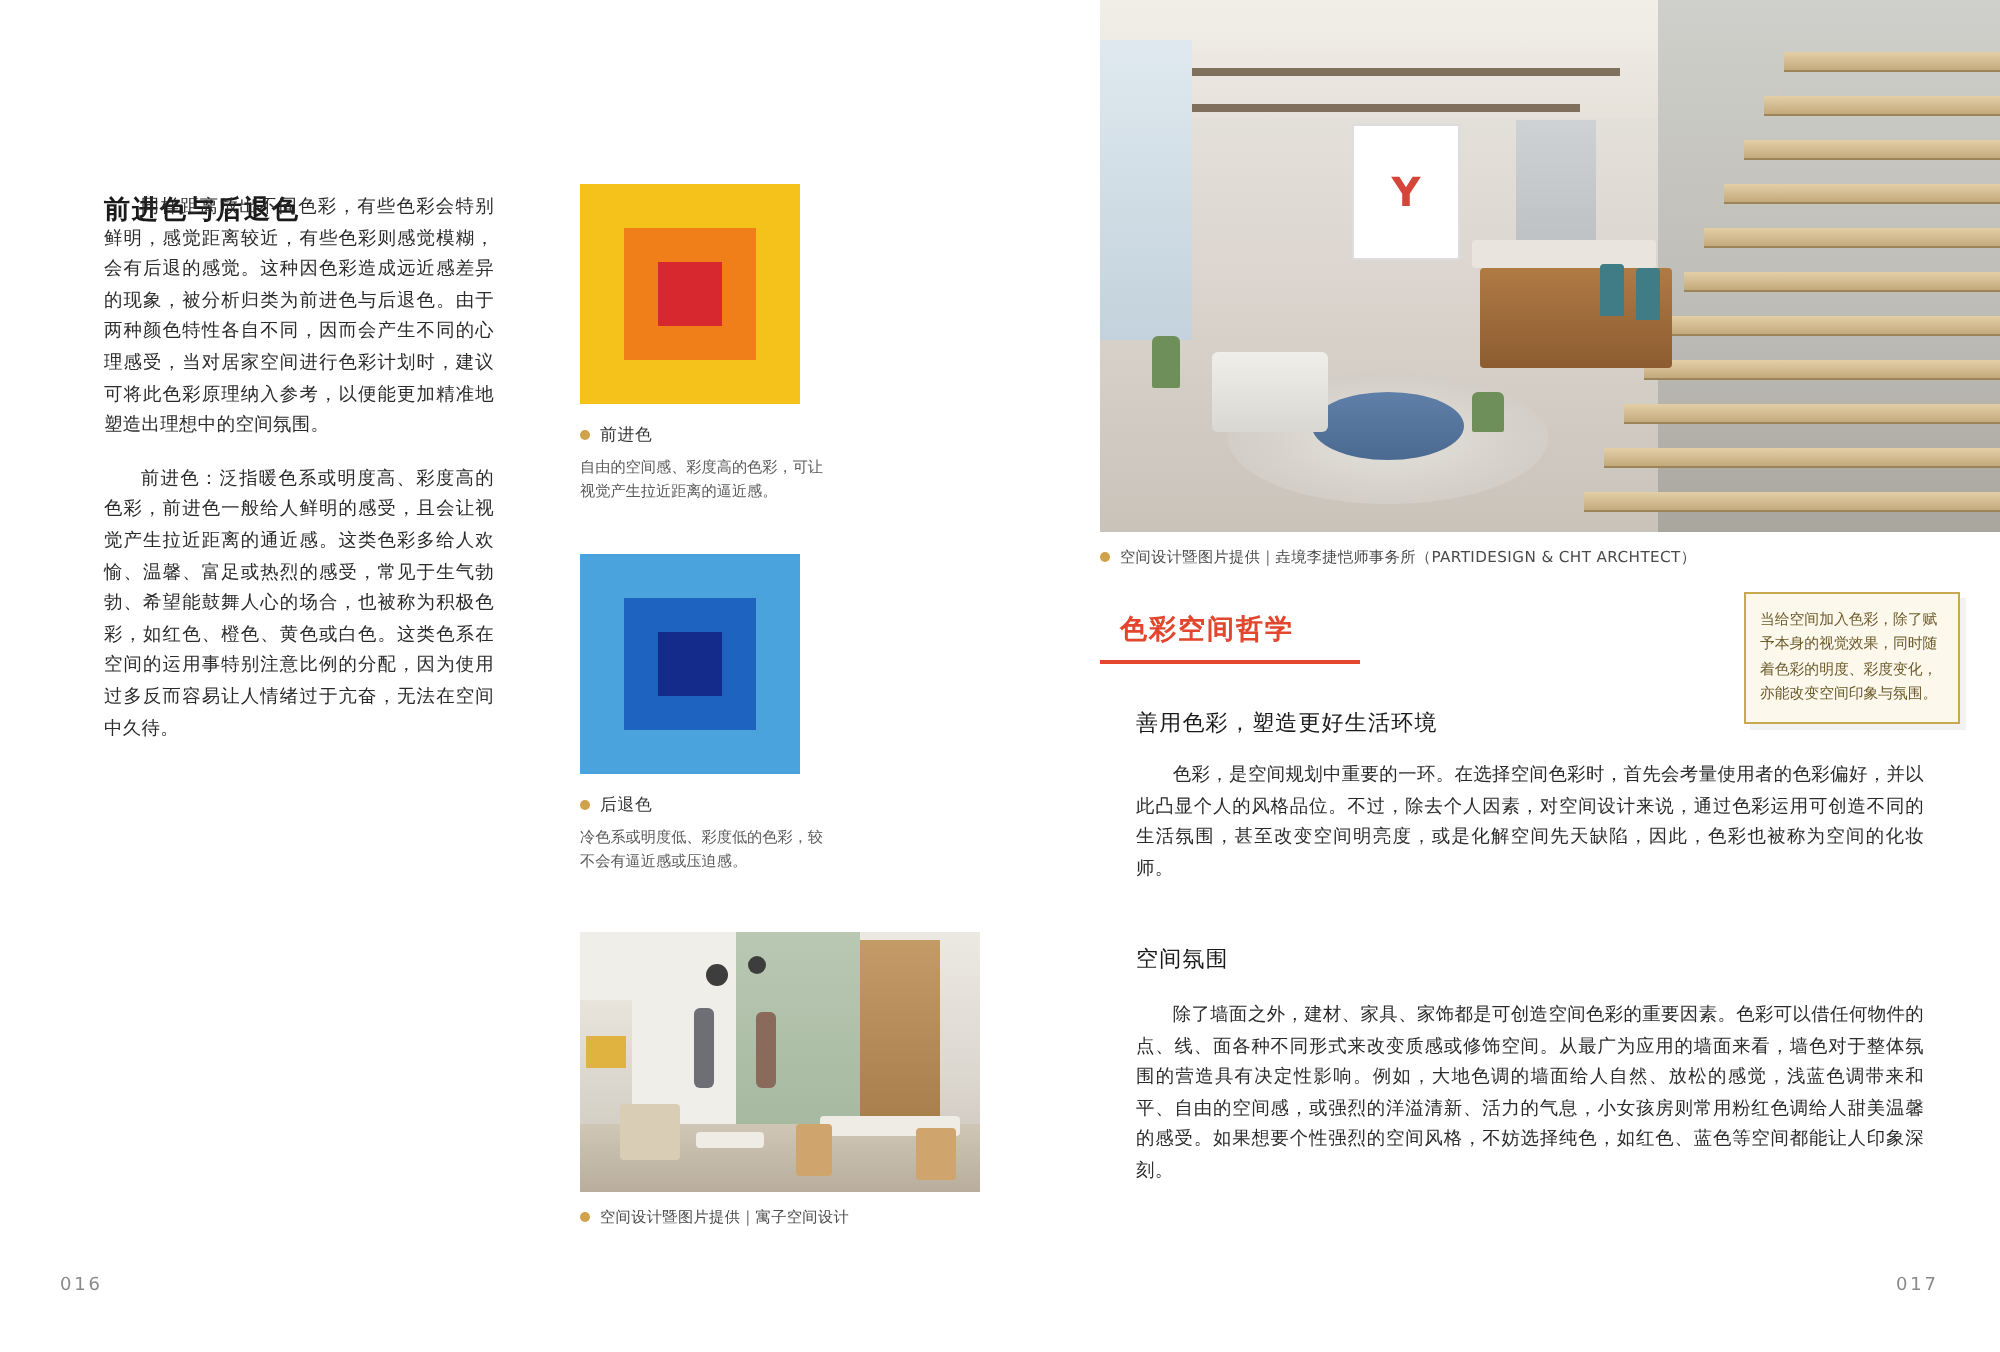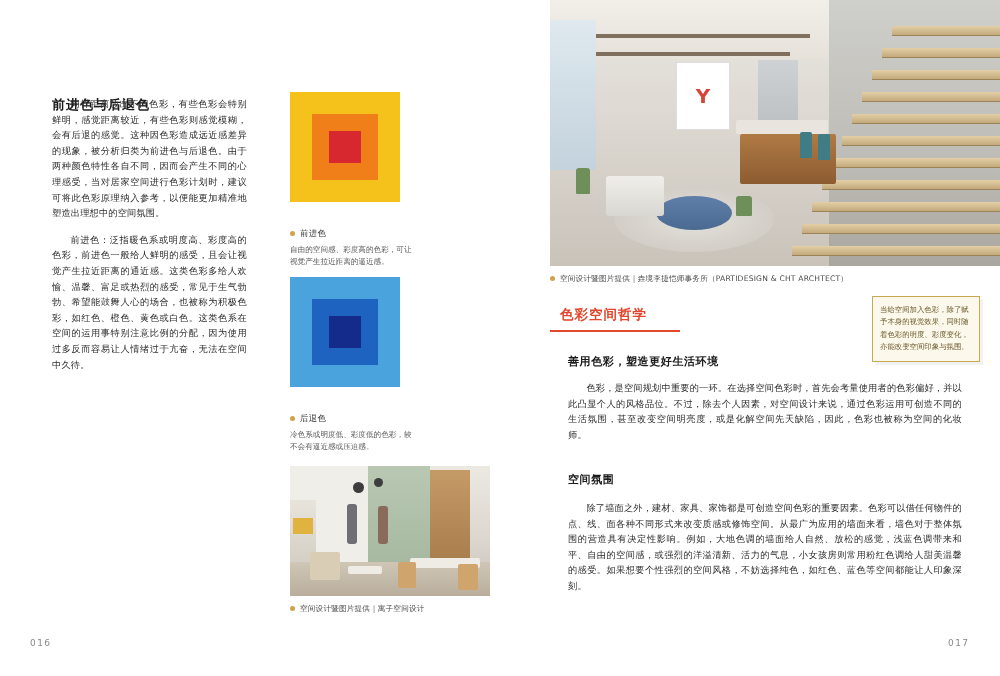--- a/index.html
+++ b/index.html
@@ -64,21 +64,21 @@
     display: flex; align-items: center; justify-content: center;
   }
   .sw-mid {
     width: 66px; height: 66px;
     display: flex; align-items: center; justify-content: center;
   }
   .sw-in {
     width: 32px; height: 32px;
   }
   .sw-caption-title {
-    margin-top: 26px;
+    margin-top: 10px;
     font-size: 8.4px;
     color: #333;
     letter-spacing: .4px;
   }
   .sw-caption-title .dot {
     display: inline-block;
     width: 5px; height: 5px;
     border-radius: 50%;
     background: #d0a24c;
     margin-right: 5px;
@@ -129,21 +129,21 @@
     padding-bottom: 3px;
   }
   .section-rule {
     position: absolute;
     height: 2px;
     background: #e2472e;
   }
   .sub-head {
     position: absolute;
     font-size: 11px;
-    font-weight: bold;
+    font-weight: normal;
     color: #1a1a1a;
     letter-spacing: .6px;
   }
   .note-box {
     position: absolute;
     width: 92px;
     border: 1px solid #c8a94f;
     background: #fdf8ec;
     padding: 7px 7px;
     font-size: 7.4px;

